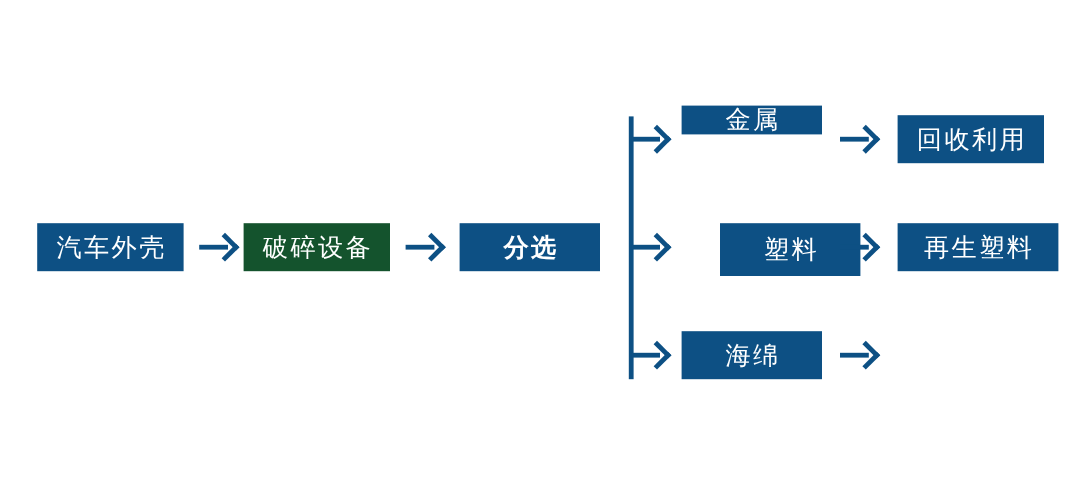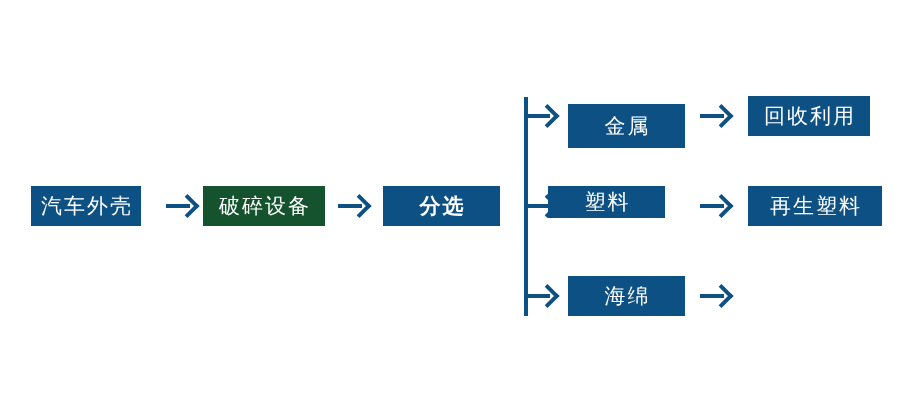--- a/index.html
+++ b/index.html
@@ -61,21 +61,21 @@
     position: absolute;
     background: #0d5084;
     width: 4px;
   }
 </style>
 </head>
 <body>
 
 <div id="canvas">
 
-  <div class="node blue" style="left:31px; top:186px; width:110px; height:40px;">汽车外壳</div>
+  <div class="node blue" style="left:31px; top:186px; width:122px; height:40px;">汽车外壳</div>
 
   <div class="arrow" style="left:166px; top:195px; width:30px;">
     <span class="shaft" style="width:24px;"></span>
     <span class="head" style="left:13px;"></span>
   </div>
 
   <div class="node red" style="left:203px; top:186px; width:122px; height:40px;">破碎设备</div>
 
   <div class="arrow" style="left:338px; top:195px; width:30px;">
     <span class="shaft" style="width:24px;"></span>
@@ -84,35 +84,35 @@
 
   <div class="node blue" style="left:383px; top:186px; width:117px; height:40px;font-weight:bold;">分选</div>
 
   <div class="bus" style="left:524px; top:97px; height:219px;"></div>
 
   <div class="arrow" style="left:526px; top:105px; width:30px;">
     <span class="shaft" style="width:24px;"></span>
     <span class="head" style="left:13px;"></span>
   </div>
 
-  <div class="node blue" style="left:568px; top:104px; width:117px; height:44px;">金属</div>
+  <div class="node blue" style="left:568px; top:88px; width:117px; height:24px;">金属</div>
 
   <div class="arrow" style="left:700px; top:105px; width:30px;">
     <span class="shaft" style="width:24px;"></span>
     <span class="head" style="left:13px;"></span>
   </div>
 
   <div class="node blue" style="left:748px; top:96px; width:122px; height:40px;">回收利用</div>
 
   <div class="arrow" style="left:526px; top:195px; width:30px;">
     <span class="shaft" style="width:24px;"></span>
     <span class="head" style="left:13px;"></span>
   </div>
 
-  <div class="node blue" style="left:548px; top:186px; width:117px; height:32px;">塑料</div>
+  <div class="node blue" style="left:600px; top:186px; width:117px; height:44px;">塑料</div>
 
   <div class="arrow" style="left:700px; top:195px; width:30px;">
     <span class="shaft" style="width:24px;"></span>
     <span class="head" style="left:13px;"></span>
   </div>
 
   <div class="node blue" style="left:748px; top:186px; width:134px; height:40px;">再生塑料</div>
 
   <div class="arrow" style="left:526px; top:285px; width:30px;">
     <span class="shaft" style="width:24px;"></span>

